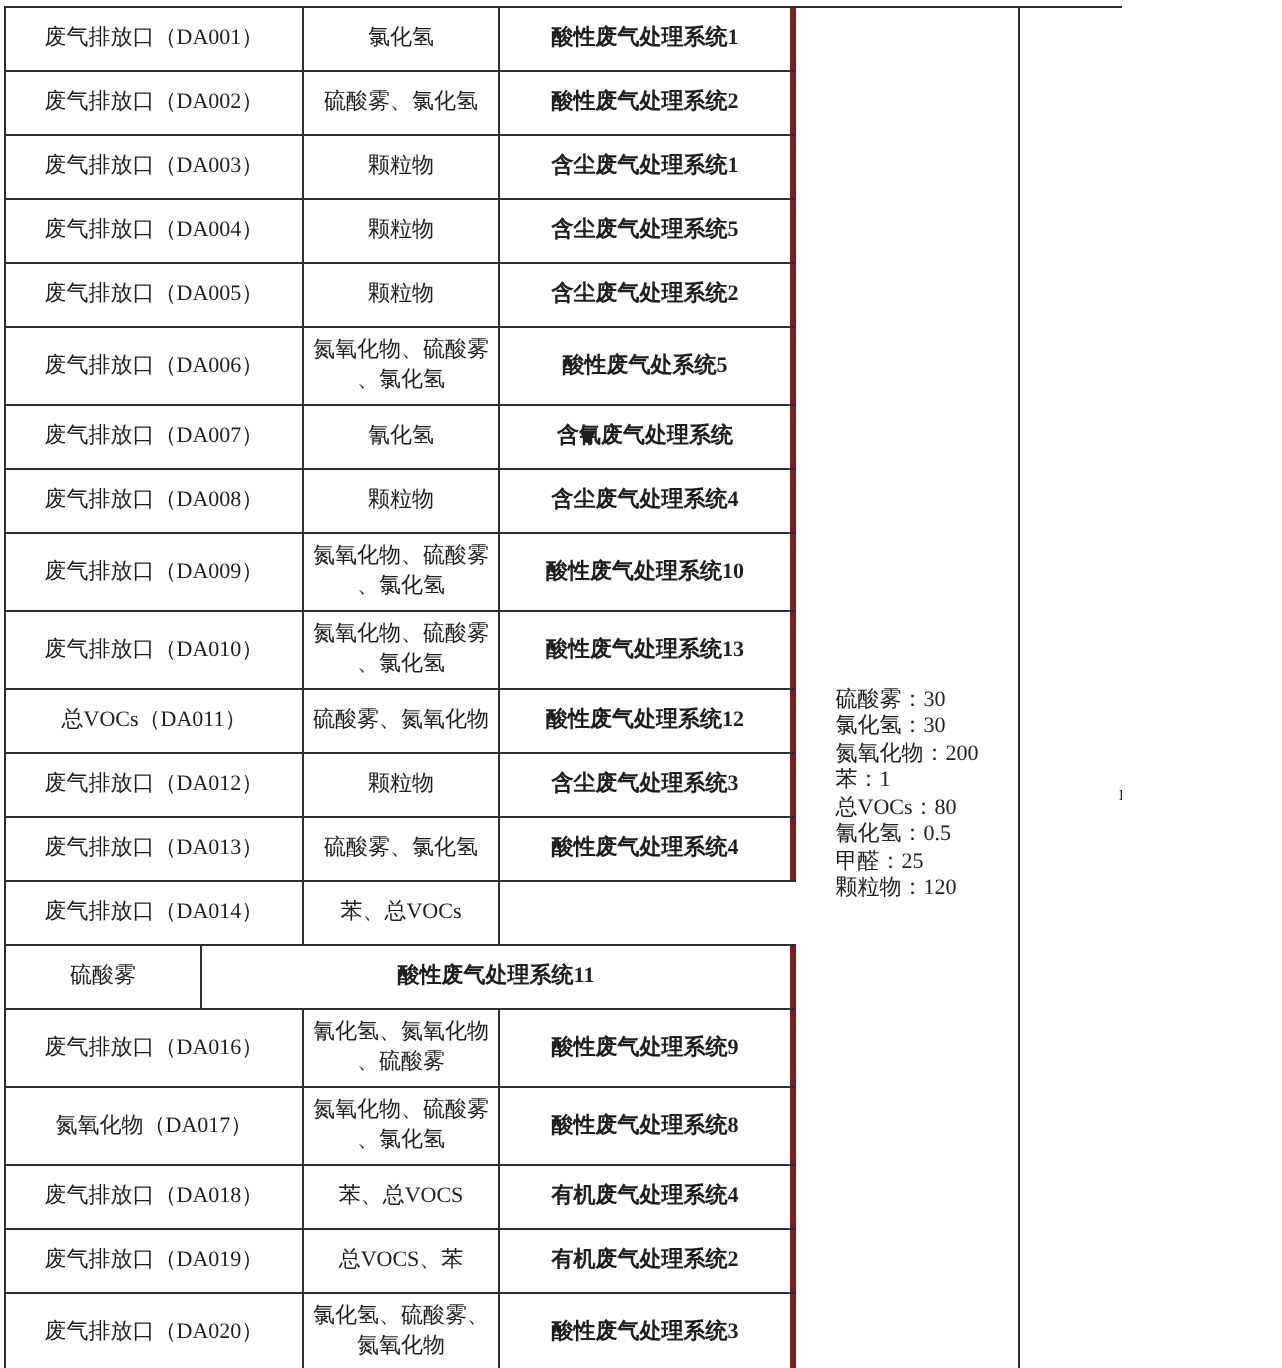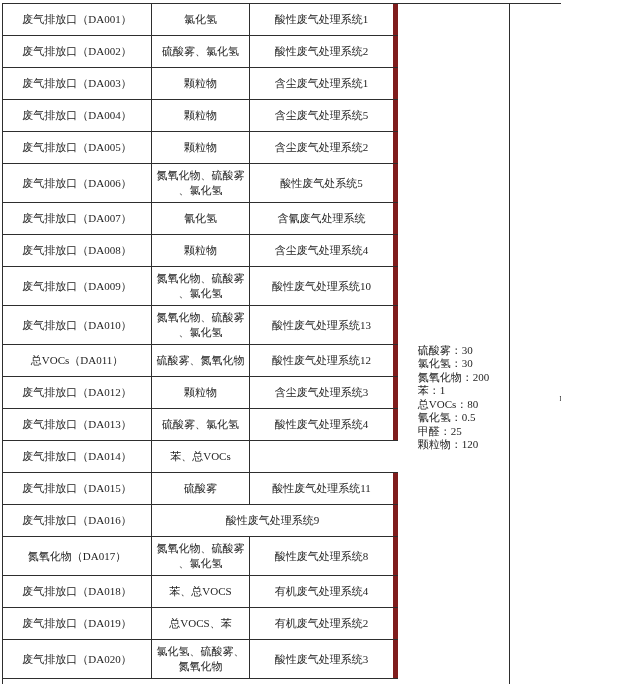--- a/index.html
+++ b/index.html
@@ -25,21 +25,21 @@
   .row { display:flex; flex:0 0 auto; min-height:31px; border-bottom:1px solid #2e2e2e; }
   .cell {
     box-sizing:border-box;
     display:flex; align-items:center; justify-content:center;
     text-align:center;
     padding:4px 2px;
     line-height:15px;
   }
   .c-outlet { width:149px; border-right:1px solid #2e2e2e; }
   .c-poll   { width:98px;  border-right:1px solid #2e2e2e; white-space:pre-line; }
-  .c-fac    { flex:1;      border-right:5px solid #7f1d1d; }
+  .c-fac    { flex:1;      border-right:3px solid #7f1d1d;font-weight:bold; }
   .c-limits {
     width:112px; box-sizing:border-box;
     border-right:1px solid #2e2e2e;
     display:flex; align-items:center; justify-content:center;
   }
   .limits-lines { text-align:left; line-height:13.5px; }
   .c-unit {
     flex:1;
     display:flex; align-items:center; justify-content:center;
     text-align:center;
@@ -118,26 +118,27 @@
         <div class="row">
     <div class="cell c-outlet">废气排放口（DA013）</div>
     <div class="cell c-poll">硫酸雾、氯化氢</div>
     <div class="cell c-fac">酸性废气处理系统4</div>
   </div>
         <div class="row">
     <div class="cell c-outlet">废气排放口（DA014）</div>
     <div class="cell c-poll">苯、总VOCs</div>
   </div>
         <div class="row">
-    <div class="cell c-outlet">废气排放口（DA015）</div>
     <div class="cell c-poll">硫酸雾</div>
     <div class="cell c-fac">酸性废气处理系统11</div>
   </div>
         <div class="row">
     <div class="cell c-outlet">废气排放口（DA016）</div>
+    <div class="cell c-poll">氰化氢、氮氧化物
+、硫酸雾</div>
     <div class="cell c-fac">酸性废气处理系统9</div>
   </div>
         <div class="row">
     <div class="cell c-outlet">氮氧化物（DA017）</div>
     <div class="cell c-poll">氮氧化物、硫酸雾
 、氯化氢</div>
     <div class="cell c-fac">酸性废气处理系统8</div>
   </div>
         <div class="row">
     <div class="cell c-outlet">废气排放口（DA018）</div>

